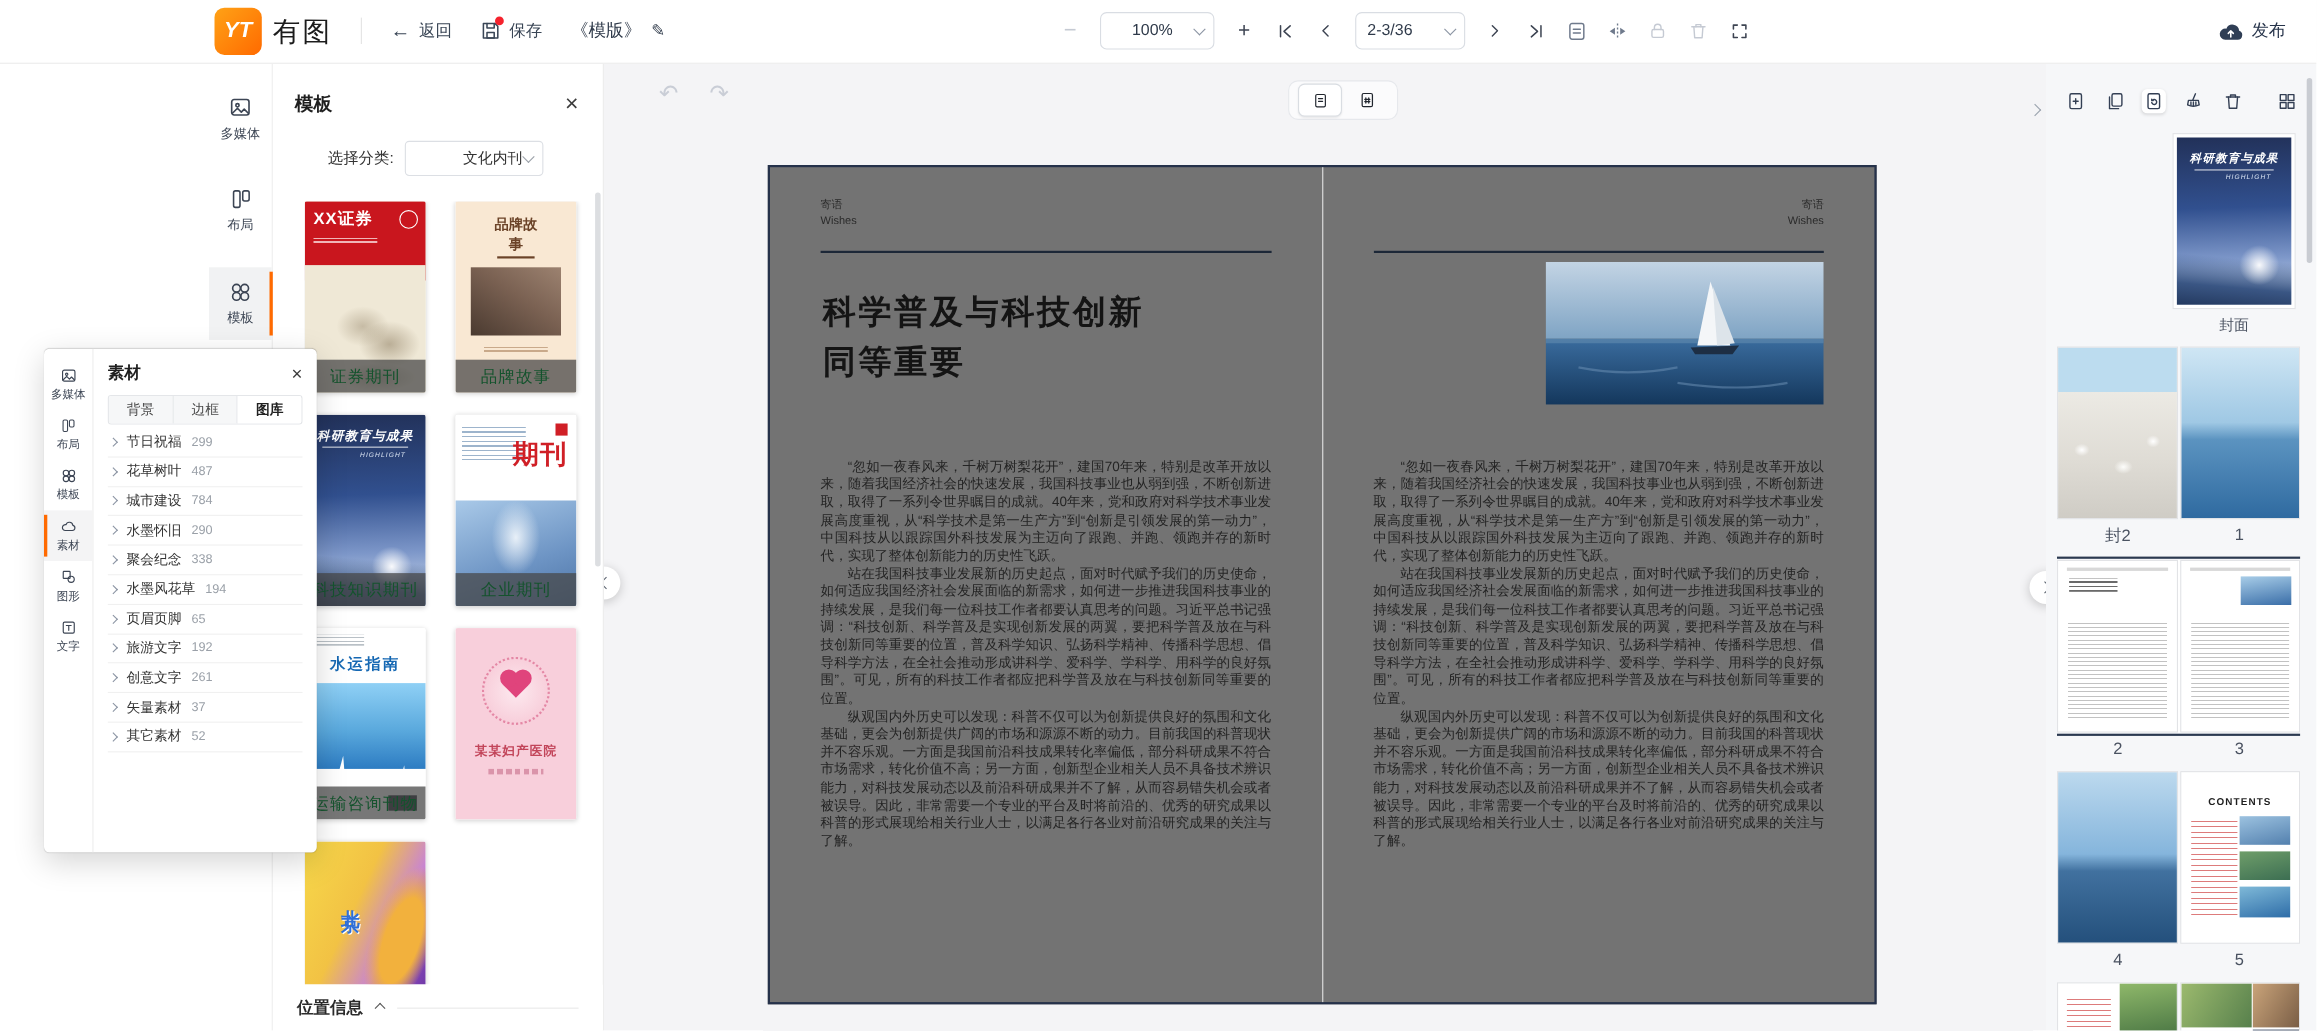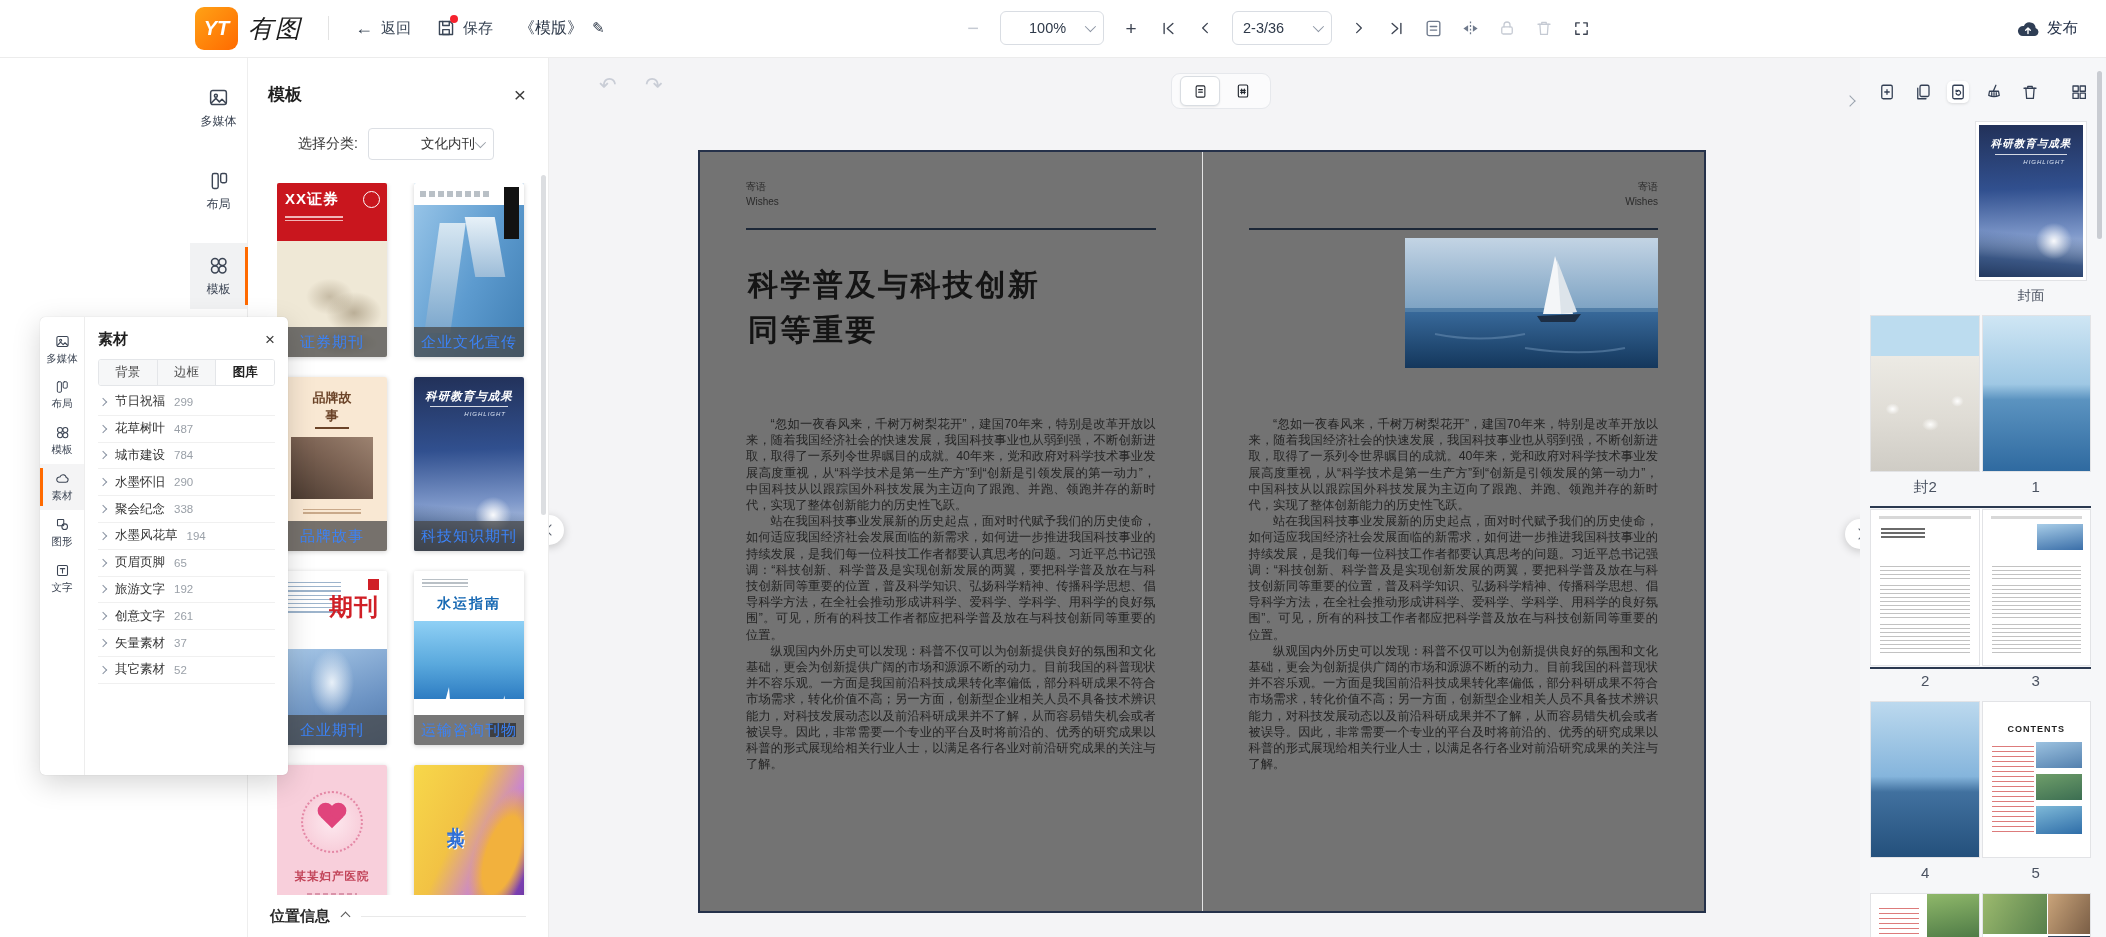--- a/index.html
+++ b/index.html
@@ -12,21 +12,21 @@
   .car.down{transform:rotate(45deg) translateY(-2px);}
   .car.up{transform:rotate(225deg);}
   .car.left{transform:rotate(135deg);}
   .car.right{transform:rotate(-45deg);}
 
   
   .topbar{position:absolute;left:0;top:0;right:0;height:57px;background:#fff;border-bottom:1px solid #ececec;z-index:30;}
   .tb-left{position:absolute;left:195px;top:0;height:56px;display:flex;align-items:center;gap:26px;}
   .logo{width:43px;height:43px;border-radius:9px;background:linear-gradient(135deg,#ffa216,#ff6a00);
         display:flex;align-items:center;justify-content:center;color:#fff;font-weight:700;font-size:20px;font-style:italic;}
-  .brand{font-family:"DejaVu Serif",serif;font-style:italic;font-size:25px;color:#1c1c1c;margin-left:-16px;letter-spacing:2px;}
+  .brand{font-family:"DejaVu Serif",serif;font-size:25px;color:#1c1c1c;margin-left:-16px;letter-spacing:2px;}
   .vdiv{width:1px;height:24px;background:#e3e3e3;}
   .tb-btn{display:flex;align-items:center;gap:8px;font-size:15px;color:#3a4656;cursor:default;}
   .savewrap{position:relative;}
   .reddot{position:absolute;right:-3px;top:-4px;width:8px;height:8px;border-radius:50%;background:#f5222d;}
   .doctitle{font-size:16px;color:#2e3949;display:flex;align-items:center;gap:9px;}
   .pencil{font-size:15px;color:#2e3949;}
   .tb-center{position:absolute;left:963px;top:0;height:56px;display:flex;align-items:center;gap:17px;color:#61708a;}
   .selbox{display:flex;align-items:center;justify-content:space-between;height:32px;border:1px solid #d9dde3;border-radius:6px;
           padding:0 10px;font-size:14.5px;color:#2f3a4a;background:#fff;}
   .selbox .car{color:#8b94a3;}
@@ -54,21 +54,21 @@
   .tp-head{display:flex;justify-content:space-between;align-items:center;padding:26px 22px 0 20px;}
   .tp-title{font-size:17px;font-weight:700;color:#1f1f1f;}
   .xclose{font-size:21px;color:#3c3c3c;line-height:1;}
   .tp-cat{margin:22px 0 0 50px;display:flex;align-items:center;gap:10px;font-size:14px;color:#333;}
   .tp-sel{width:104px;height:30px;border:1px solid #dcdfe4;border-radius:4px;display:flex;align-items:center;
           justify-content:flex-end;padding:0 10px;font-size:13.5px;color:#333;}
   .tp-sel .car{color:#9aa0a8;}
   .tp-grid{position:absolute;top:126px;left:29px;right:18px;bottom:42px;display:grid;grid-template-columns:110px 110px;
            column-gap:27px;row-gap:20px;align-content:start;overflow:hidden;}
   .card{width:110px;height:174px;position:relative;border-radius:2px;overflow:hidden;box-shadow:0 1px 5px rgba(0,0,0,.18);background:#fff;}
-  .card-label{position:absolute;left:0;right:0;bottom:0;height:30px;background:rgba(72,72,72,.74);color:#3b82f6;font-size:15px;
+  .card-label{position:absolute;left:0;right:0;bottom:0;height:30px;background:rgba(72,72,72,.74);color:#14532d;font-size:15px;
               display:flex;align-items:center;justify-content:center;letter-spacing:1px;white-space:nowrap;}
   .tp-scroll{position:absolute;right:2px;top:118px;width:5px;height:340px;background:#dcdee1;border-radius:3px;}
   .tp-foot{position:absolute;left:0;right:0;bottom:0;height:42px;background:#fff;display:flex;align-items:center;
            padding:0 22px;gap:12px;}
   .tp-foot-title{font-size:15px;font-weight:700;color:#2b2b2b;white-space:nowrap;}
   .tp-foot .line{flex:1;height:1px;background:#e9e9e9;}
   .tp-foot .car{color:#555;width:6px;height:6px;}
 
   
   .cov{position:absolute;inset:0;}
@@ -391,31 +391,20 @@
           <div class="hd">
               <div class="t">XX证券</div>
               <div class="sub"></div>
             </div>
           <span class="badge"></span>
             <div class="sketch"></div>
         </div>
         <div class="card-label">证券期刊</div>
       </div>
       <div class="card">
-        <div class="cov c2">
-          <div class="bld"></div>
-            <div class="bld2"></div>
-            <div class="strip">
-              <i></i>
-            </div>
-            <div class="tag"></div>
-        </div>
-        <div class="card-label">企业文化宣传</div>
-      </div>
-      <div class="card">
         <div class="cov c3">
           <div class="t" style="width:40px;margin:0 auto;left:0;right:0;">品牌故事</div>
           <div class="hr"></div>
             <div class="ph"></div>
             <div class="ln"></div>
         </div>
         <div class="card-label">品牌故事</div>
       </div>
       <div class="card">
         <div class="cov cov-navy">

